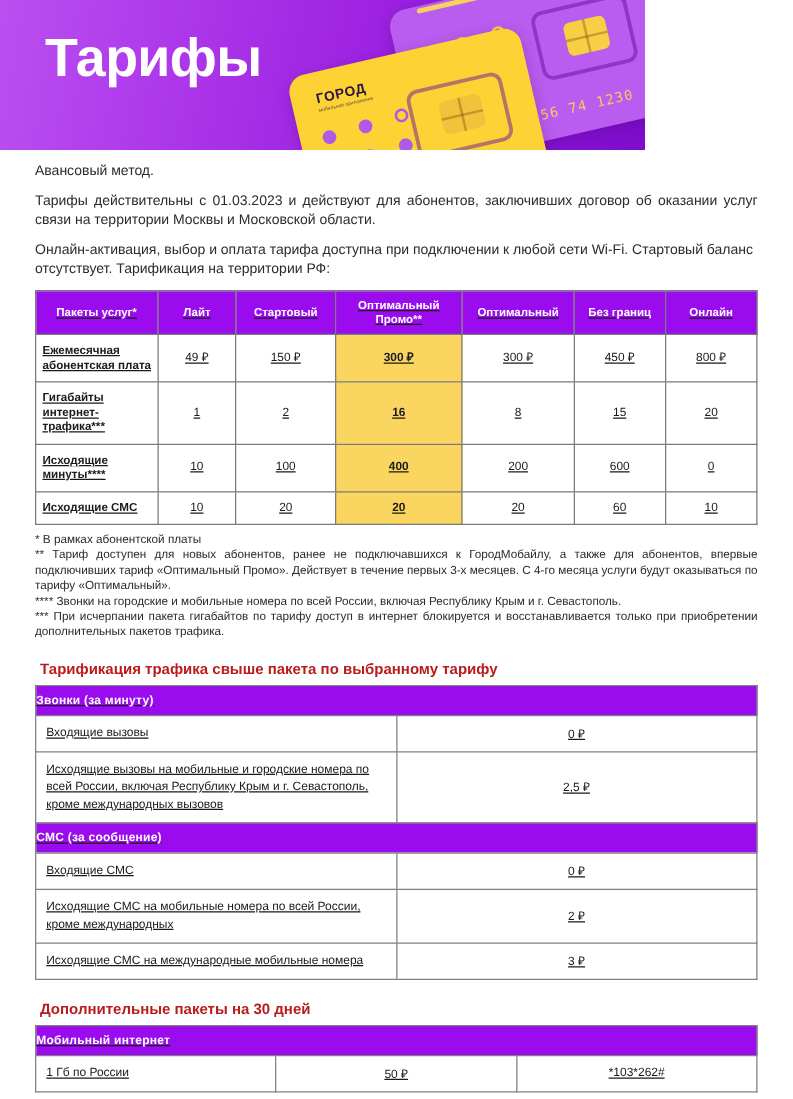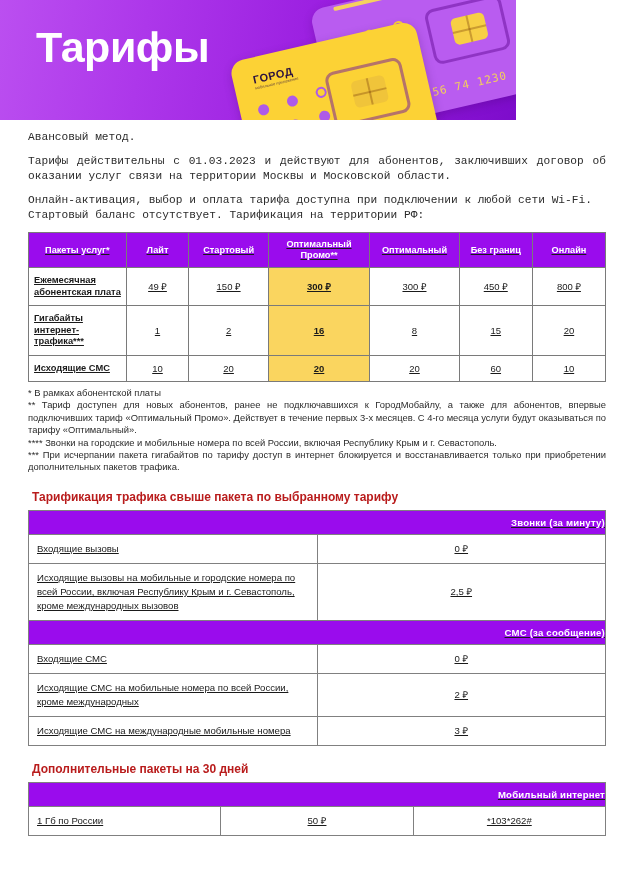--- a/index.html
+++ b/index.html
@@ -95,21 +95,20 @@
 
   
   .content { padding: 10px 28px 0 28px; }
 
   p.intro {
     margin: 0 0 9px 0;
     font-size: 11.2px;
     line-height: 15px;
     text-align: justify;
     color: #2b2b2b;
-    font-family: Liberation Mono, monospace;
   }
   p.intro.nojust { text-align: left; }
 
   
   table { border-collapse: collapse; width: 100%; text-decoration: underline; }
 
   table.tariffs { margin-top: 3px; table-layout: fixed; }
   table.tariffs th {
     background: #9a0ced;
     color: #ffffff;
@@ -168,21 +167,21 @@
     margin: 16px 0 6px 4px;
     color: #b91c1c;
   }
 
   
   table.simple { border: 1px solid #808080; table-layout: fixed; }
   table.simple td { border: 1px solid #808080; }
   .band {
     background: #9a0ced;
     color: #fff;
-    text-align: right;
+    text-align: left;
     font-weight: bold;
     font-size: 9.6px;
     padding: 6px 0;
     letter-spacing: .2px;
   }
   td.lbl {
     font-size: 9.6px;
     padding: 7px 8px;
     line-height: 14px;
     color: #1a1a1a;
@@ -266,20 +265,29 @@
       <tr>
         <td class="rowhead">Гигабайты интернет-трафика***</td>
         <td>1</td>
         <td>2</td>
         <td class="promo">16</td>
         <td>8</td>
         <td>15</td>
         <td>20</td>
       </tr>
       <tr>
+        <td class="rowhead">Исходящие минуты****</td>
+        <td>10</td>
+        <td>100</td>
+        <td class="promo">400</td>
+        <td>200</td>
+        <td>600</td>
+        <td>0</td>
+      </tr>
+      <tr>
         <td class="rowhead">Исходящие СМС</td>
         <td>10</td>
         <td>20</td>
         <td class="promo">20</td>
         <td>20</td>
         <td>60</td>
         <td>10</td>
       </tr>
     </tbody>
   </table>

